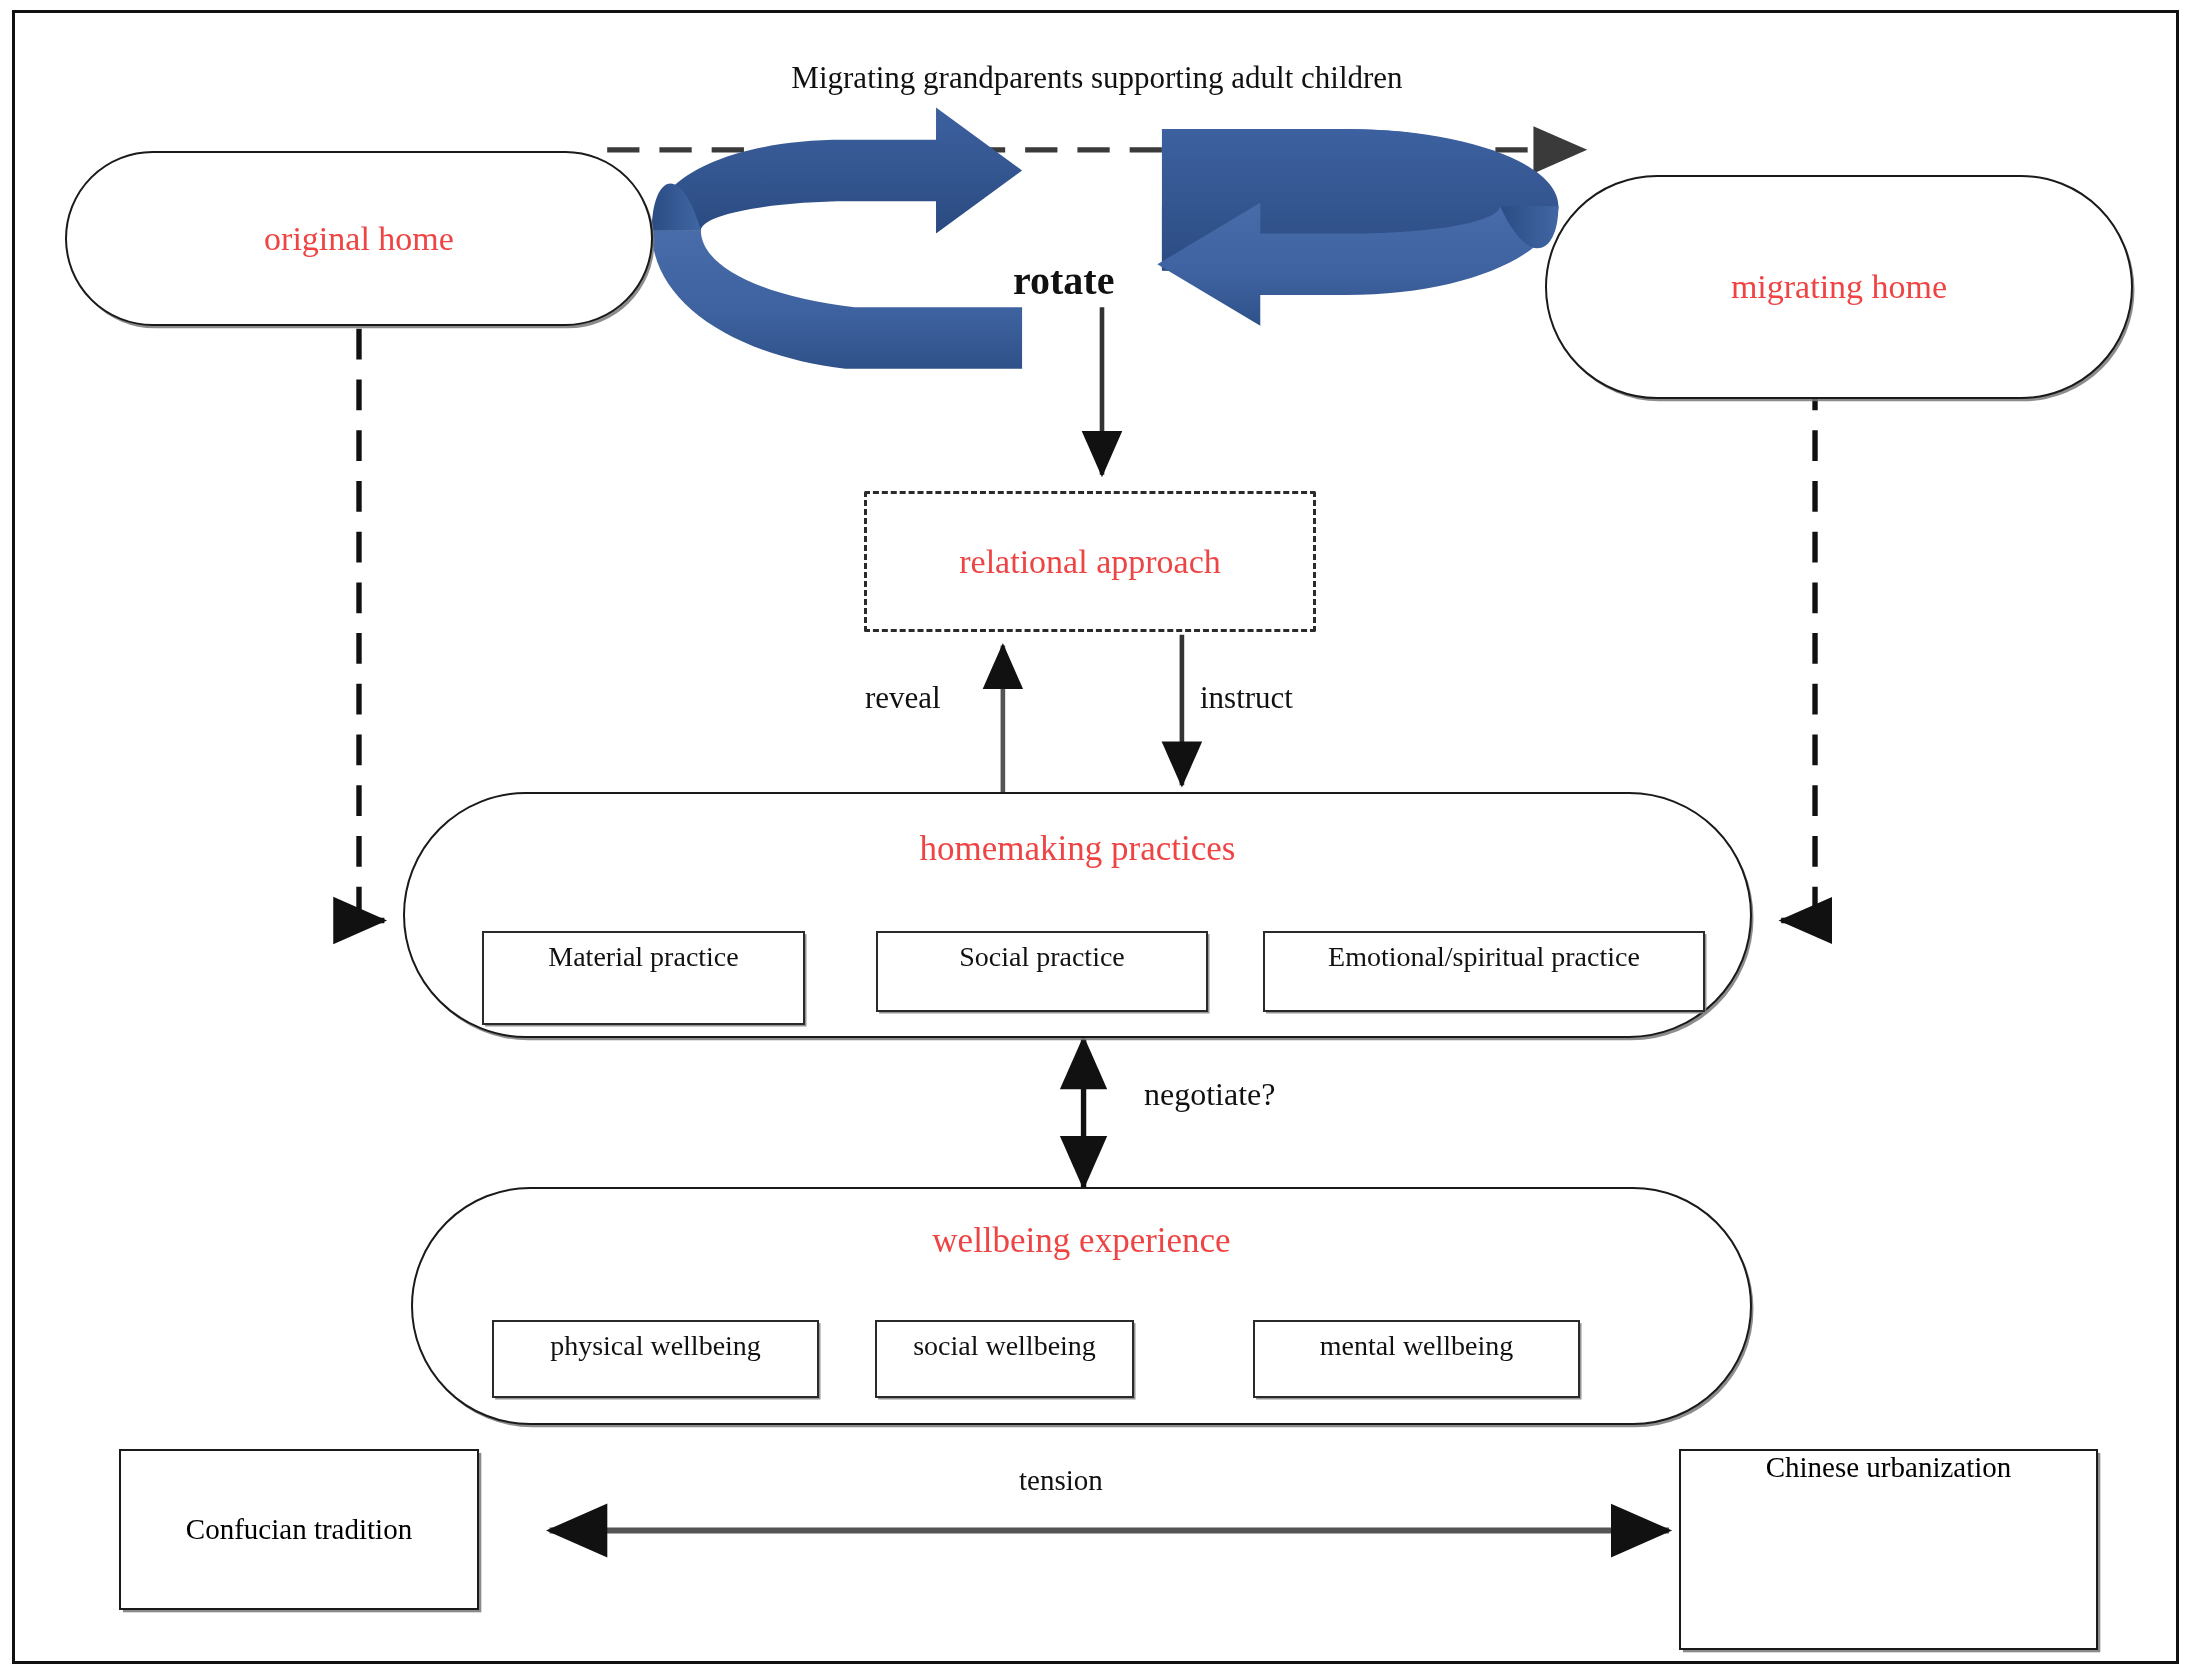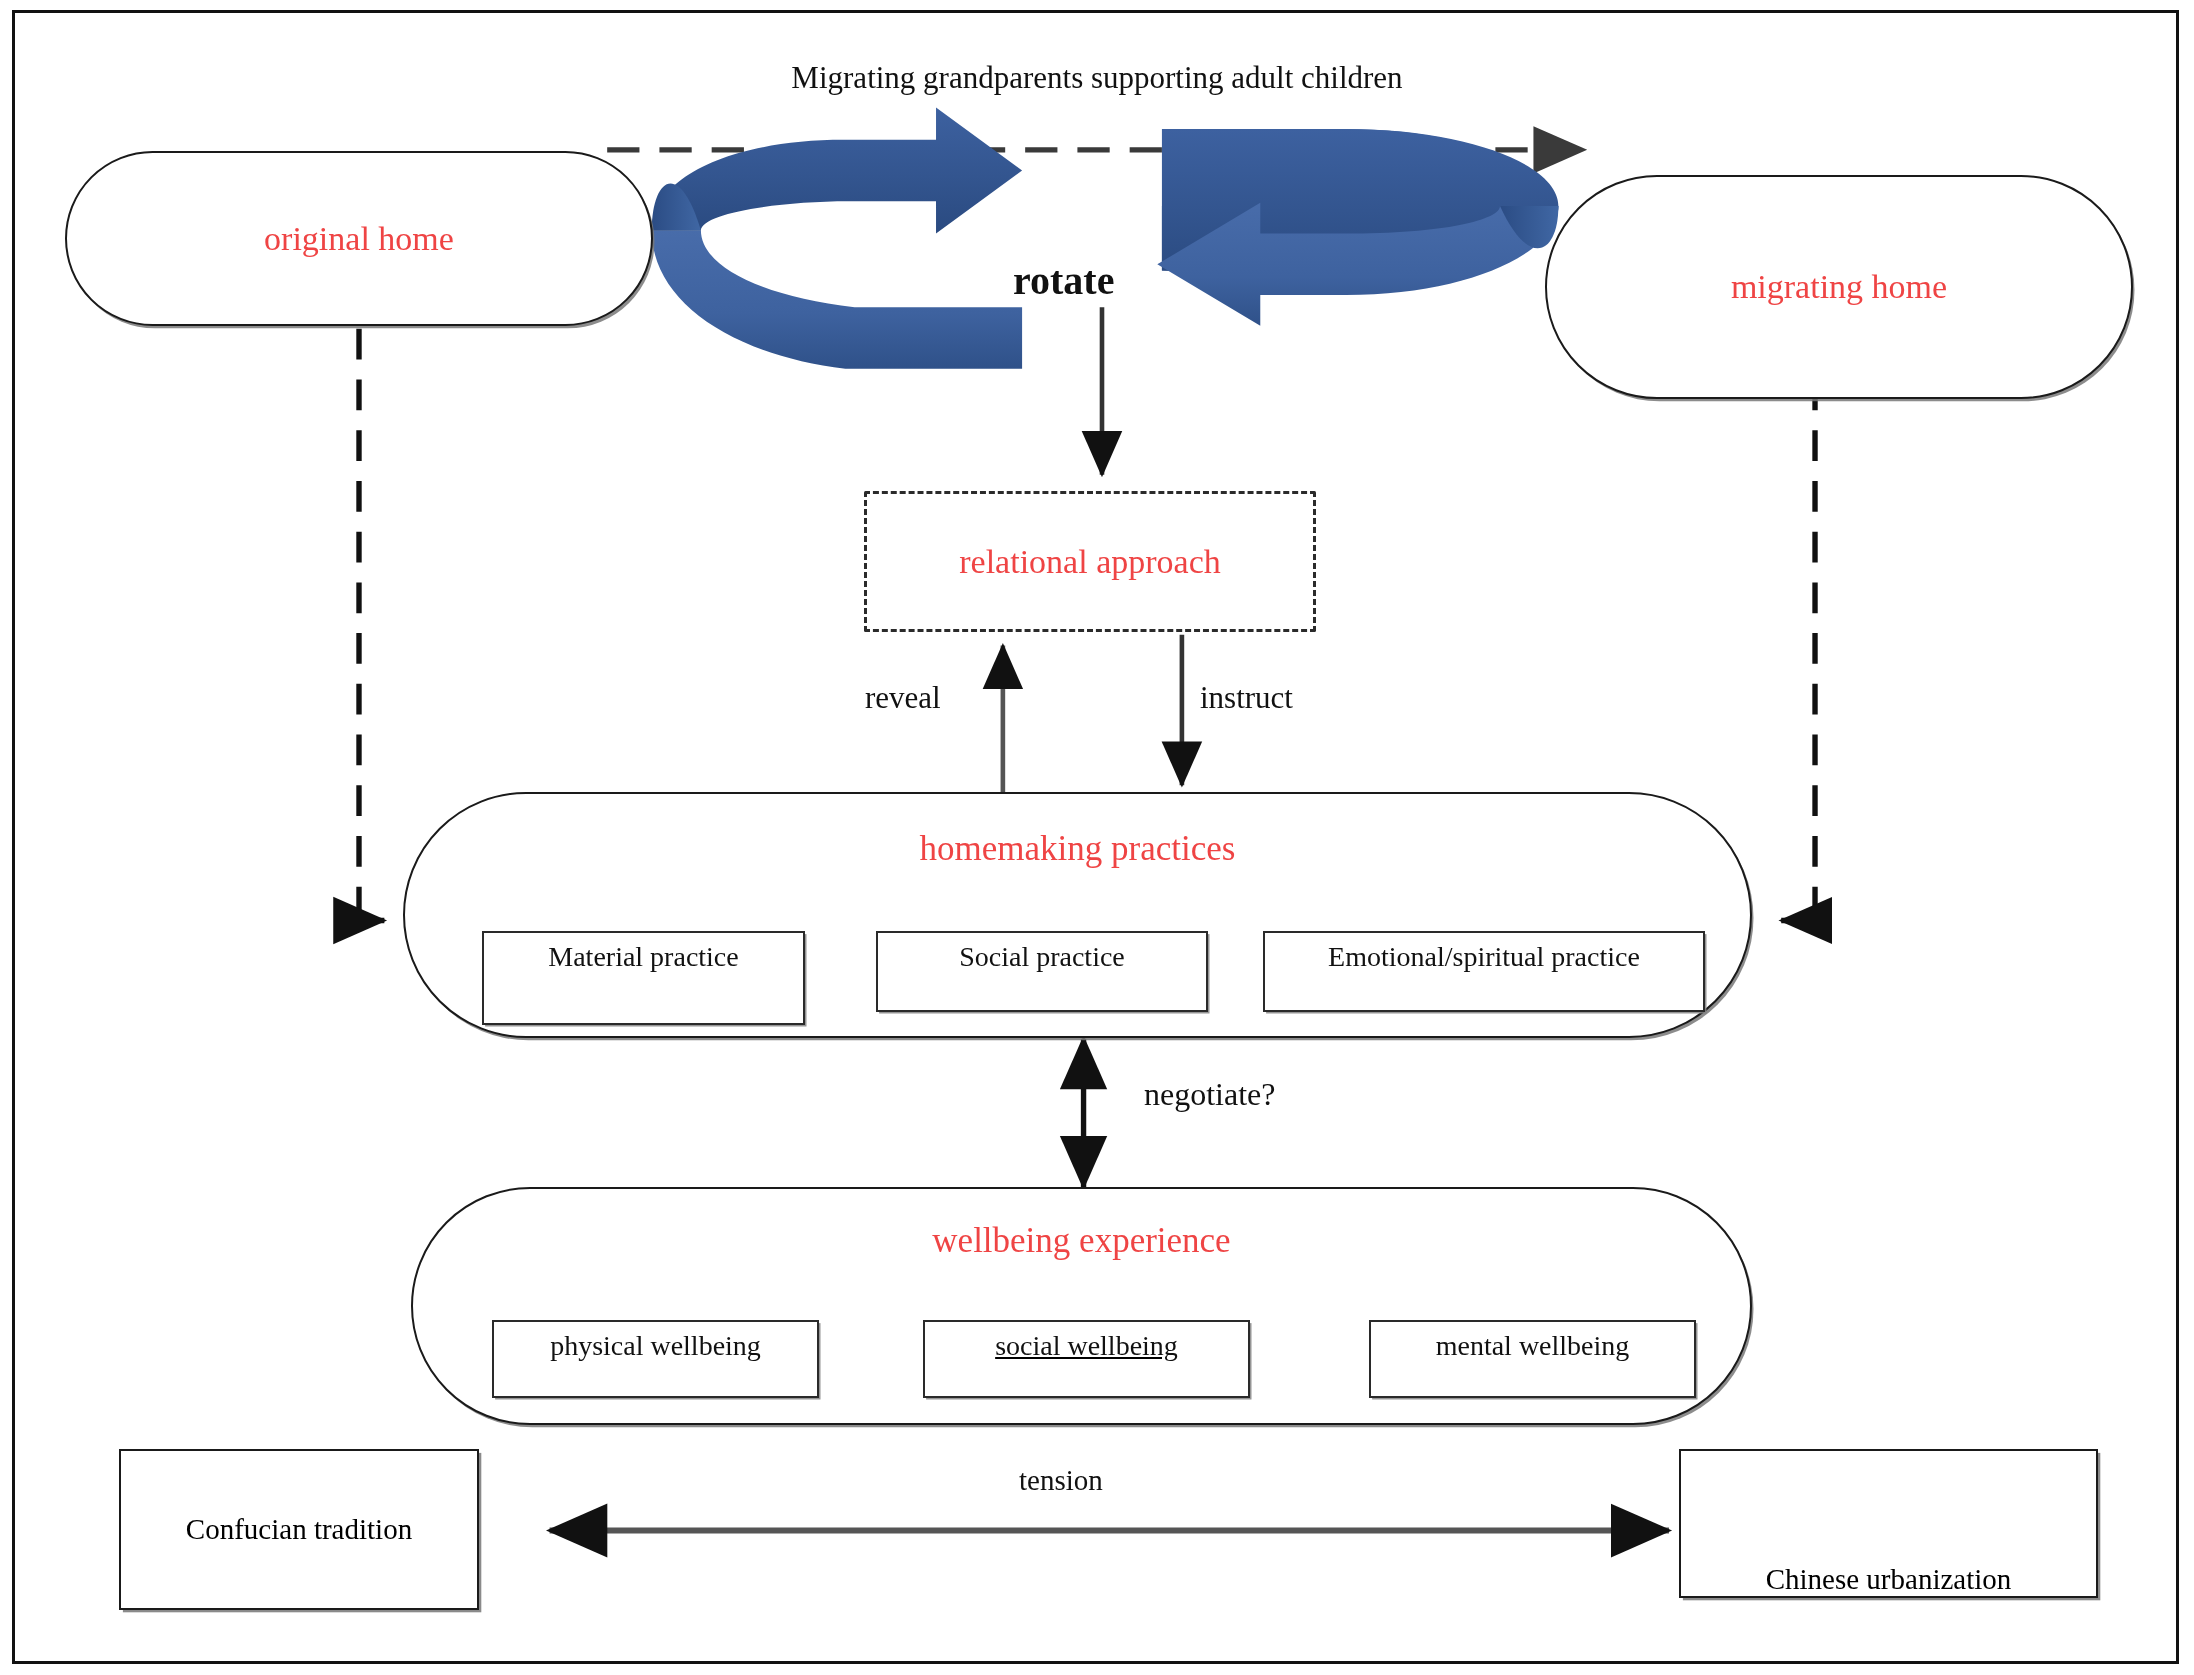--- a/index.html
+++ b/index.html
@@ -37,21 +37,21 @@
   #node-relational{left:864px;top:491px;width:452px;height:141px;justify-content:center;}
   #node-relational .node-label{font-size:34px;}
 
   #node-homemaking{left:403px;top:792px;width:1349px;height:246px;}
   #node-homemaking .node-label{font-size:35px;margin-top:35px;}
   #node-wellbeing{left:411px;top:1187px;width:1341px;height:238px;}
   #node-wellbeing .node-label{font-size:35px;margin-top:32px;}
 
   #node-confucian{left:119px;top:1449px;width:360px;height:161px;justify-content:center;}
   #node-confucian .node-label{font-size:29px;}
-  #node-chinese{left:1679px;top:1449px;width:419px;height:149px;justify-content:flex-end;}
+  #node-chinese{left:1679px;top:1449px;width:419px;height:201px;justify-content:flex-start;}
   #node-chinese .node-label{font-size:29px;}
 
   .sub-row{position:absolute;left:0;width:100%;display:flex;}
 
   #hm-subs{top:137px;}
   #wb-subs{top:131px;}
 
   #lbl-figure-title{left:50%;transform:translateX(-50%);top:60px;font-size:31px;}
   #lbl-rotate{left:1013px;top:257px;font-size:40px;font-weight:bold;}
   #lbl-reveal{left:865px;top:680px;font-size:31px;}
@@ -197,21 +197,21 @@
   </div>
 
   <div class="label" id="lbl-negotiate">negotiate?</div>
 
   <div class="node stadium" id="node-wellbeing">
     <div class="node-label title-bold">wellbeing experience</div>
     <div class="sub-row" id="wb-subs">
       <div class="subbox" style="margin-left:79px;width:327px;height:78px;">
         <span>physical wellbeing</span>
       </div>
-      <div class="subbox" style="margin-left:104px;width:327px;height:78px;text-decoration:underline;">
+      <div class="subbox" style="margin-left:56px;width:259px;height:78px;">
         <span>social wellbeing</span>
       </div>
       <div class="subbox" style="margin-left:119px;width:327px;height:78px;">
         <span>mental wellbeing</span>
       </div>
     </div>
   </div>
 
   <div class="label" id="lbl-tension">tension</div>
 

